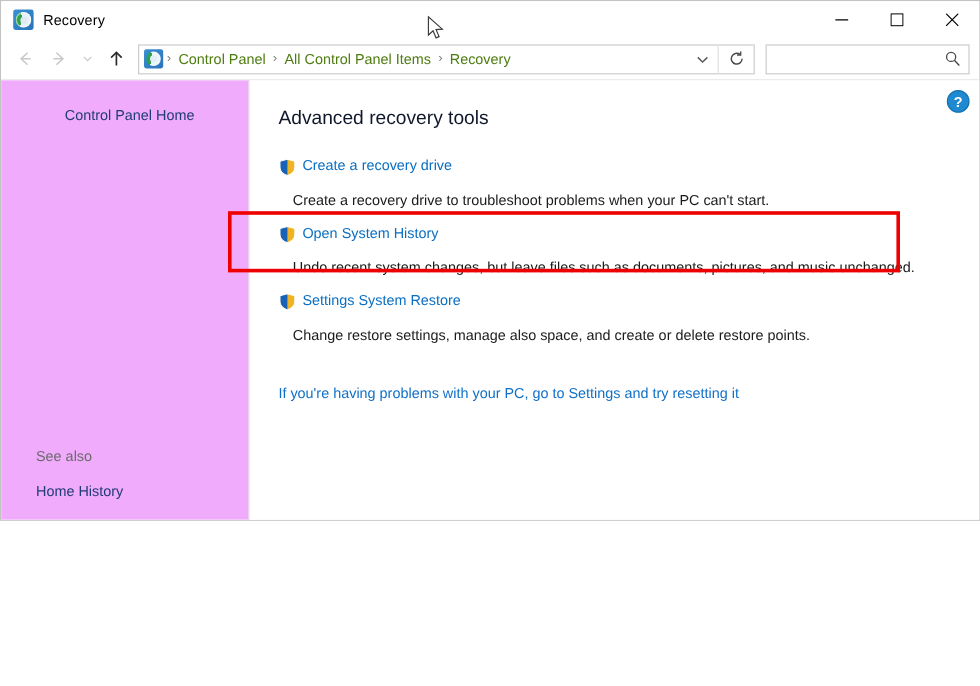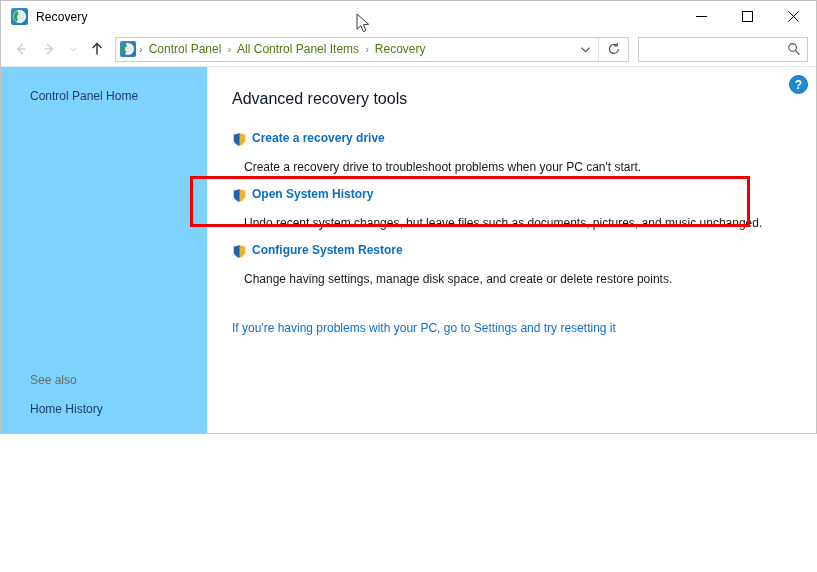--- a/index.html
+++ b/index.html
@@ -200,24 +200,25 @@
     display: flex;
     position: relative;
     border-top: 1px solid #e6e6e6;
     background: #ffffff;
     min-height: 0;
   }
 
   .sidebar {
     width: 207px;
     flex: 0 0 207px;
-    background: #7dd3fc;
+    background: #f0abfc;
     border-right: 1px solid #eaeaea;
     position: relative;
     padding-top: 21px;
+    padding-left: 24px;
   }
   .side-link {
     display: block;
     font-size: 12px;
     color: #1f3b73;
     padding: 0 0 0 29px;
     line-height: 17px;
     text-decoration: none;
     white-space: nowrap;
   }
@@ -269,21 +270,20 @@
 
   .task {
     margin: 0 0 11px 6px;
     position: relative;
   }
   .task-linkrow {
     display: flex;
     align-items: flex-start;
     gap: 5px;
     margin-bottom: 1px;
-    font-weight: bold;
   }
   .shield {
     width: 15px; height: 15px;
     flex: 0 0 auto;
     margin-top: 1px;
   }
   .task-link {
     font-size: 12px;
     color: #0a6fc2;
     text-decoration: none;
@@ -469,23 +469,23 @@
       </div>
 
       
       <div class="task">
         <div class="task-linkrow">
           <svg class="shield" viewBox="0 0 16 16">
             <path d="M8 0.8 L14.6 2.6 L14.6 7.6 C14.6 11.4 11.6 14.2 8 15.2 C4.4 14.2 1.4 11.4 1.4 7.6 L1.4 2.6 Z" fill="#f0b323"></path>
             <path d="M8 0.8 L1.4 2.6 L1.4 7.6 C1.4 11.4 4.4 14.2 8 15.2 Z" fill="#1a62b5"></path>
             <path d="M8 0.8 L14.6 2.6 L14.6 7.6 C14.6 11.4 11.6 14.2 8 15.2 C4.4 14.2 1.4 11.4 1.4 7.6 L1.4 2.6 Z" fill="none" stroke="#ffffff" stroke-width="0.9"></path>
           </svg>
-          <a class="task-link" href="#">Configure System Restore</a>
+          <a class="task-link" href="#">Settings System Restore</a>
         </div>
-        <p class="task-desc">Change having settings, manage disk space, and create or delete restore points.</p>
+        <p class="task-desc">Change restore settings, manage also space, and create or delete restore points.</p>
       </div>
 
       <a class="reset-link" href="#">If you're having problems with your PC, go to Settings and try resetting it</a>
 
     </div>
   </div>
 
   <div class="annotation-box"></div>
 
   <svg class="cursor" width="16" height="22" viewBox="0 0 16 22">

